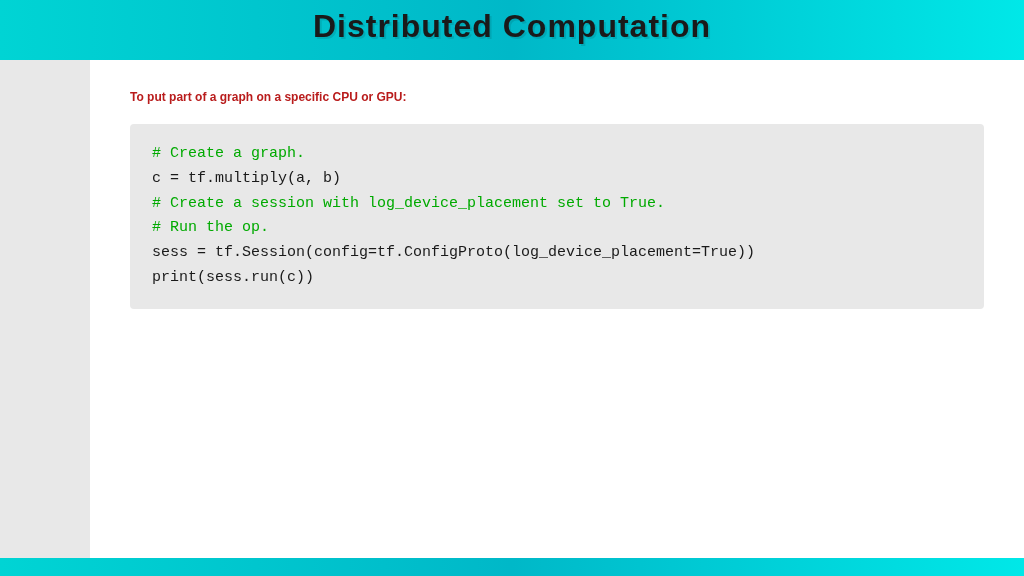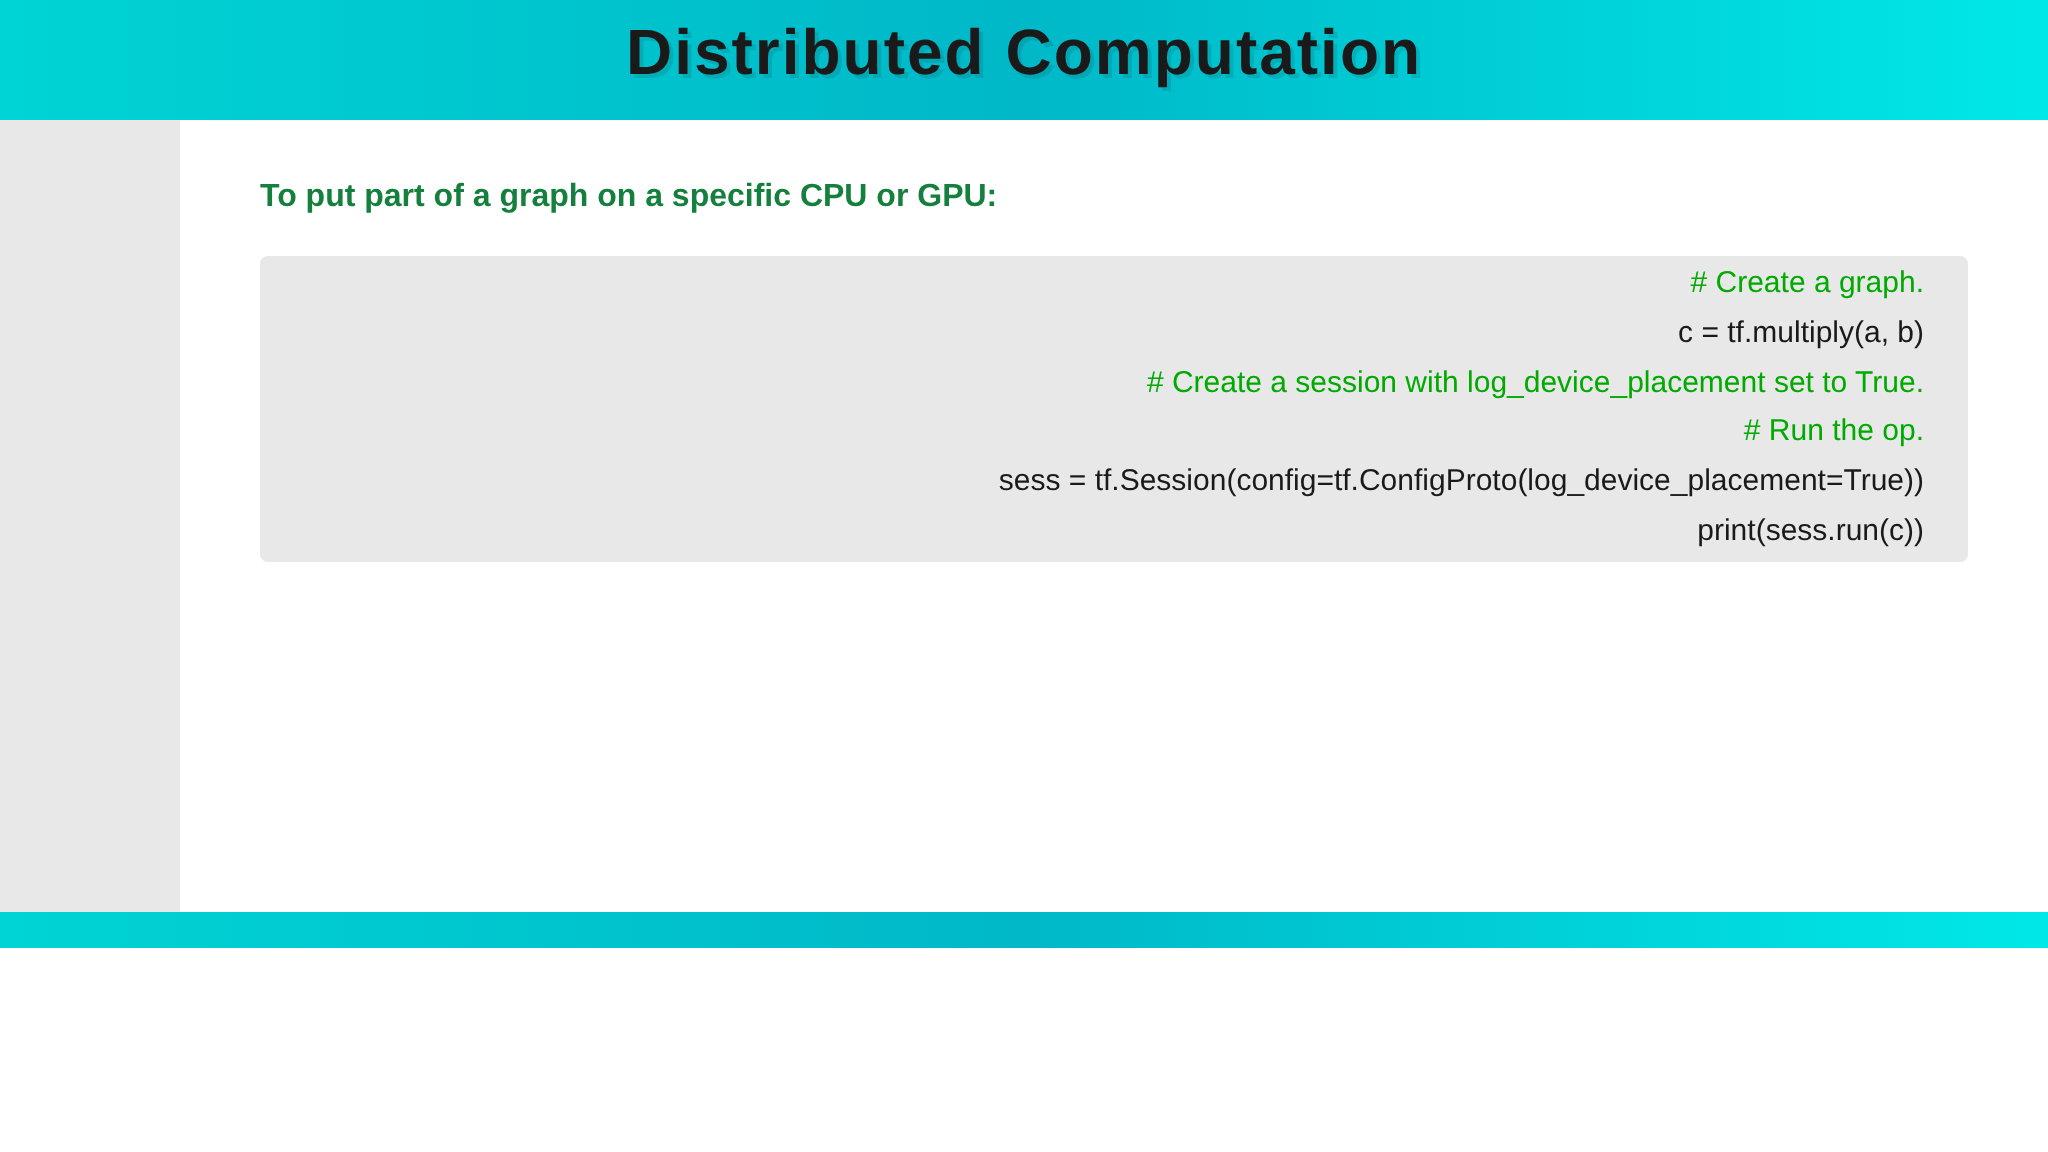--- a/index.html
+++ b/index.html
@@ -15,21 +15,21 @@
       font-family: Arial, sans-serif;
       background: #ffffff;
       position: relative;
     }
 
     .slide-container {
       position: absolute;
       top: 0;
       left: 0;
       width: 1024px;
-      height: 474px;
+      height: 576px;
       z-index: 1;
     }
 
     
     .top-bar {
       position: absolute;
       top: 0;
       left: 0;
       width: 100%;
       height: 60px;
@@ -80,36 +80,35 @@
       letter-spacing: 1px;
       text-shadow: 2px 2px 0px rgba(0,0,0,0.1);
     }
 
     
     .main-content {
       padding: 30px 40px;
     }
 
     .description {
-      font-size: 16px;
+      font-size: 12px;
       font-weight: bold;
-      color: #15803d;
+      color: #b91c1c;
       margin-bottom: 20px;
       font-family: Arial, sans-serif;
     }
 
     .code-block {
       background: #e8e8e8;
       border-radius: 4px;
-      padding: 2px 22px;
-      font-family: Liberation Sans, sans-serif;
+      padding: 18px 22px;
+      font-family: Liberation Mono, monospace;
       font-size: 15px;
       line-height: 1.65;
       color: #1a1a1a;
-      text-align: right;
     }
 
     .code-comment {
       color: #00aa00;
     }
 
     .code-normal {
       color: #1a1a1a;
     }
   </style>

